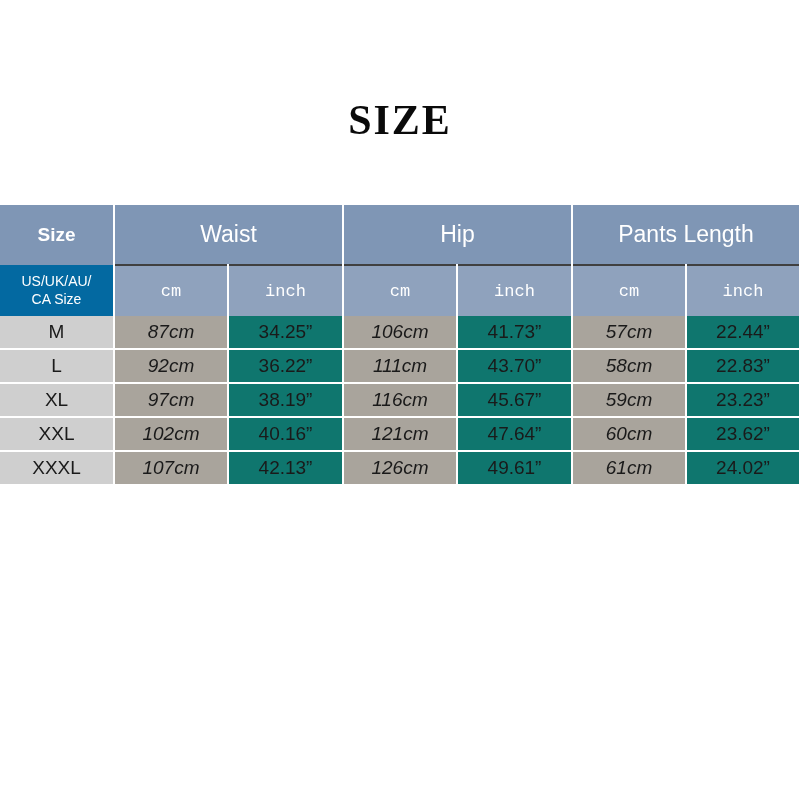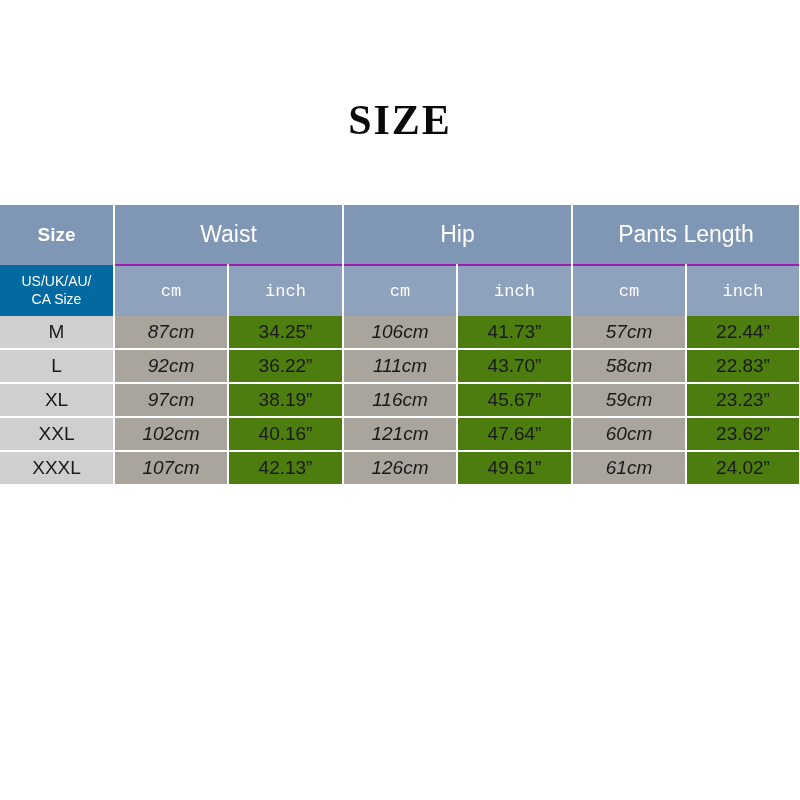--- a/index.html
+++ b/index.html
@@ -63,21 +63,21 @@
     font-weight: bold;
     font-size: 19px;
   }
   .hdr-sub td {
     background: #8fa2bd;
     color: #ffffff;
     height: 50px;
     font-size: 17px;
     font-family: "Liberation Mono", monospace;
     border-right: 2px solid #ffffff;
-    border-top: 2px solid #a21caf;
+    border-top: 2px solid #404040;
   }
   .hdr-sub td.corner {
     background: #0369a1;
     font-family: "Liberation Sans", sans-serif;
     font-size: 14px;
     line-height: 1.25;
     border-top: none;
   }
   .corner-line {
     display: block;
@@ -94,21 +94,21 @@
     background: #cfcfcf;
     font-size: 20px;
   }
   td.c-cm {
     background: #a9a49c;
     color: #ffffff;
     font-size: 19px;
     font-style: italic;
   }
   td.c-inch {
-    background: #4d7c0f;
+    background: #0f766e;
     color: #1a1a1a;
     font-size: 19px;
   }
   
   .cmtone-0 { background: #a7a39b; }
   .cmtone-1 { background: #a9a59d; }
   .cmtone-2 { background: #aba79f; }
   .cmtone-3 { background: #adaaa2; }
   .cmtone-4 { background: #afaca4; }
   .cmtone-5 { background: #b1aea6; }

